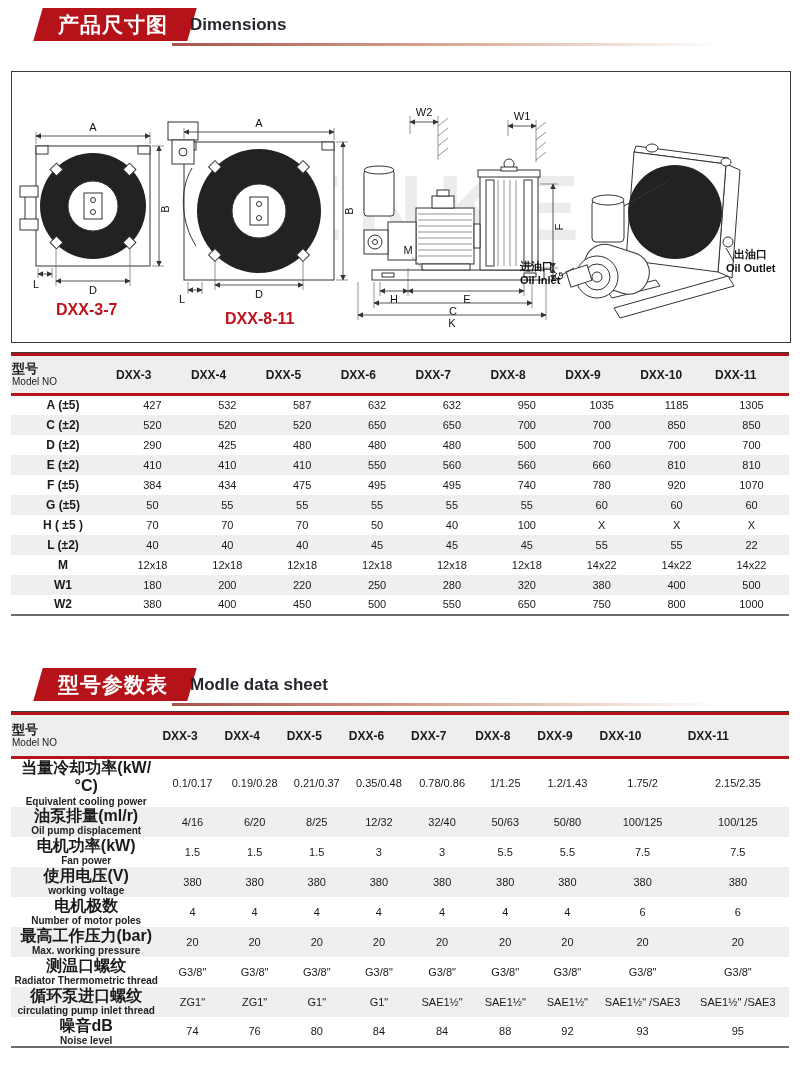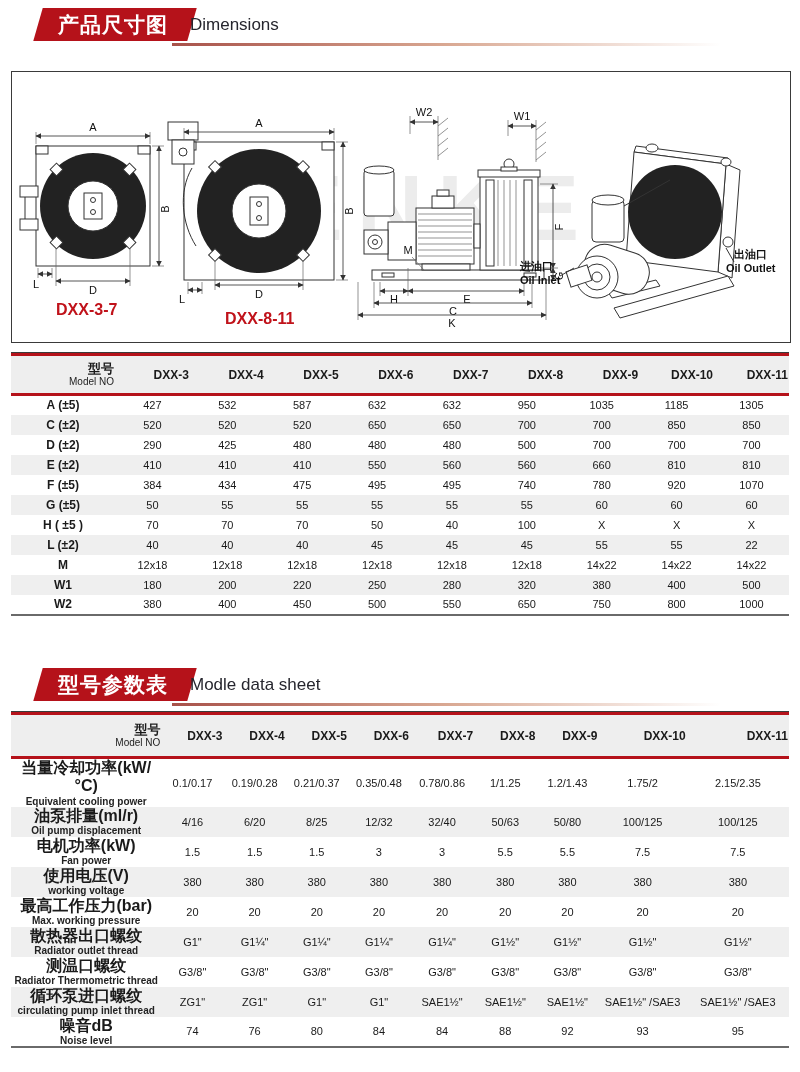--- a/index.html
+++ b/index.html
@@ -4,41 +4,41 @@
 <style>
   html,body{margin:0;padding:0;background:#fff}
   .page{position:relative;width:800px;height:1072px;background:#fff;overflow:hidden;
         font-family:"Liberation Sans","DejaVu Sans",sans-serif;color:#1a1a1a}
   
   .sec-header{position:absolute;left:0;width:800px;height:42px}
   .red-tab{position:absolute;left:38px;top:2px;height:33px;line-height:33px;
            padding:0 24px 0 20px;background:#b5121a;color:#fff;font-size:21px;
            font-weight:bold;transform:skewX(-16deg);letter-spacing:1px}
   .red-tab span{display:inline-block;transform:skewX(16deg)}
-  .en-title{position:absolute;left:190px;top:9px;font-size:17px;font-weight:normal;color:#26262e}
+  .en-title{position:absolute;left:190px;top:9px;font-size:17px;font-weight:bold;color:#26262e}
   .grad-line{position:absolute;left:172px;width:610px;top:37px;height:3px;
              background:linear-gradient(90deg,#a8524a,#d9a892 45%,rgba(255,255,255,0) 90%)}
   
   .draw-box{position:absolute;left:11px;top:71px;width:778px;height:270px;
             border:1px solid #3a3a3a;background:#fff}
   .wm{font-size:92px;font-weight:bold;fill:#ececec;letter-spacing:14px}
   .ln{stroke:#333;fill:none;stroke-width:1}
   .fill{fill:#fff;stroke:#333;stroke-width:1}
   .dk{fill:#222;stroke:none}
   .dim{stroke:#444;stroke-width:0.9;fill:none;marker-start:url(#ar);marker-end:url(#ar)}
   .ext{stroke:#666;stroke-width:0.7;fill:none}
   .dimtxt{font-size:11px;fill:#111;font-family:"Liberation Sans",sans-serif}
   .lbl{font-size:16px;font-weight:bold;fill:#c0121a;font-family:"Liberation Sans",sans-serif}
   .cnlabel{font-size:11px;font-weight:bold;fill:#111;font-family:"Liberation Sans",sans-serif}
   
   .tblwrap{position:absolute;left:11px;width:778px;border-top:1px solid #3a3a3a;background:#fff}
   table.data{width:100%;border-collapse:collapse;table-layout:fixed;
              border-top:3px solid #b5121a;border-bottom:2px solid #6a6a6a}
   table.data thead th{background:#eeeeee;border-bottom:3px solid #b5121a;
-                      font-weight:bold;font-size:12px;text-align:right;vertical-align:middle}
+                      font-weight:bold;font-size:12px;text-align:left;vertical-align:middle}
   table.data tbody tr:nth-child(even){background:#efefef}
   table.data td{text-align:center;font-size:11px;padding:0}
   table.data th.rowlabel{font-weight:bold;text-align:center;padding:0}
   .zh{font-size:16px;line-height:1.15}
   .en{font-size:10px;line-height:1.1;color:#222}
   thead .zh{font-weight:bold;font-size:13px}
   thead .en{font-weight:normal}
   #dims-table thead tr{height:40px}
   #dims-table tbody tr{height:20px}
   #dims-table th.rowlabel{font-size:12px}
@@ -491,47 +491,47 @@
             <td>380</td>
             <td>380</td>
             <td>380</td>
             <td>380</td>
             <td>380</td>
             <td>380</td>
             <td>380</td>
           </tr>
           <tr>
             <th class="rowlabel">
+              <div class="zh">电机极数</div>
+              <div class="en">Number of motor poles</div>
+            </th>
+            <td>4</td>
+            <td>4</td>
+            <td>4</td>
+            <td>4</td>
+            <td>4</td>
+            <td>4</td>
+            <td>4</td>
+            <td>6</td>
+            <td>6</td>
+          </tr>
+          <tr>
+            <th class="rowlabel">
               <div class="zh">最高工作压力(bar)</div>
               <div class="en">Max. working pressure</div>
             </th>
             <td>20</td>
             <td>20</td>
             <td>20</td>
             <td>20</td>
             <td>20</td>
             <td>20</td>
             <td>20</td>
             <td>20</td>
             <td>20</td>
-          </tr>
-          <tr>
-            <th class="rowlabel">
-              <div class="zh">散热器出口螺纹</div>
-              <div class="en">Radiator outlet thread</div>
-            </th>
-            <td>G1"</td>
-            <td>G1¼"</td>
-            <td>G1¼"</td>
-            <td>G1¼"</td>
-            <td>G1¼"</td>
-            <td>G1½"</td>
-            <td>G1½"</td>
-            <td>G1½"</td>
-            <td>G1½"</td>
           </tr>
           <tr>
             <th class="rowlabel">
               <div class="zh">测温口螺纹</div>
               <div class="en">Radiator Thermometric thread</div>
             </th>
             <td>G3/8"</td>
             <td>G3/8"</td>
             <td>G3/8"</td>
             <td>G3/8"</td>

